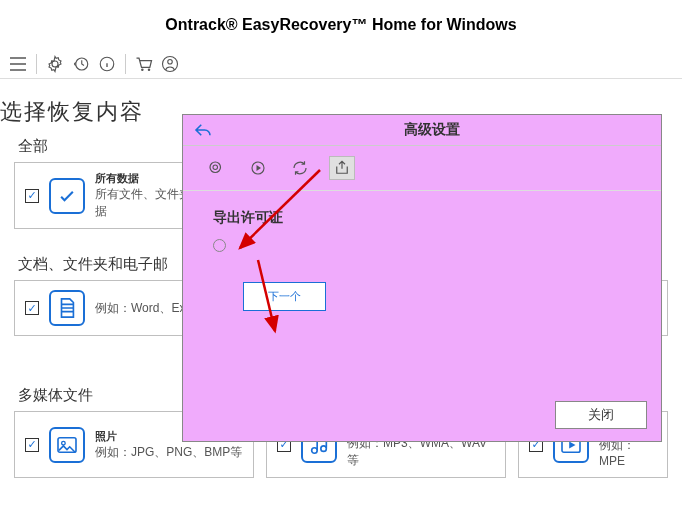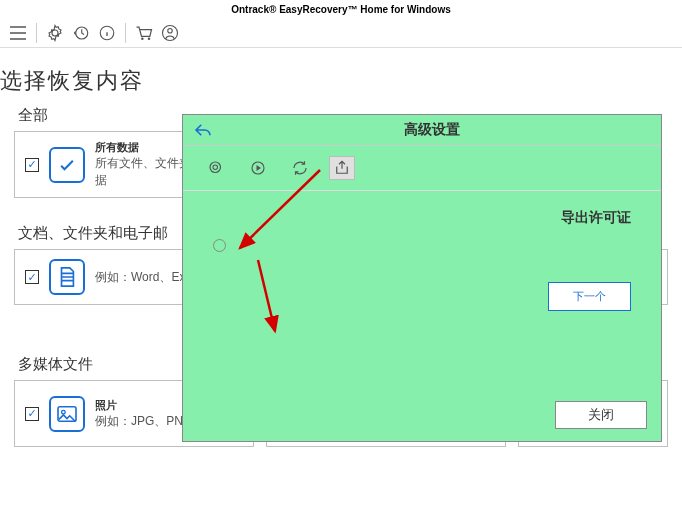--- a/index.html
+++ b/index.html
@@ -1,36 +1,36 @@
 <!DOCTYPE html>
 <html><head>
 <meta charset="utf-8">
 <style>
 * { box-sizing: border-box; margin: 0; padding: 0; }
 body { font-family: "Microsoft YaHei", Arial, sans-serif; font-size: 13px; color: #333; background: #fff; width: 682px; height: 506px; overflow: hidden; position: relative; }
-.titlebar { text-align: center; padding: 4px 0; font-size: 10px; font-weight: bold; color: #000; }
+.titlebar { text-align: center; padding: 16px 0; font-size: 16px; font-weight: bold; color: #000; }
 .toolbar { display: flex; align-items: center; gap: 6px; padding: 4px 8px; border-bottom: 1px solid #ddd; }
 .toolbar .sep { width: 1px; height: 20px; background: #ccc; margin: 0 2px; }
 .toolbar .tb-icon { width: 20px; height: 20px; display: flex; align-items: center; justify-content: center; color: #555; cursor: pointer; }
 .page-title { font-size: 22px; margin: 18px 0 10px; letter-spacing: 2px; }
 .section-label { font-size: 15px; margin: 8px 0 6px 18px; }
 .card-row { display: flex; gap: 12px; padding: 0 14px; }
 .card { flex: 1; border: 1px solid #bfbfbf; padding: 8px 10px; display: flex; align-items: center; gap: 10px; min-height: 56px; background: #fff; position: relative; }
 .chk { width: 14px; height: 14px; border: 1px solid #333; display: flex; align-items: center; justify-content: center; font-size: 11px; color: #1a6fd6; cursor: pointer; flex-shrink: 0; }
 .card-icon { width: 36px; height: 36px; border: 2px solid #1a6fd6; border-radius: 6px; display: flex; align-items: center; justify-content: center; flex-shrink: 0; }
 .card-text .title { font-size: 11px; font-weight: bold; }
 .card-text .sub { font-size: 12px; color: #555; }
-.modal { position: absolute; left: 182px; top: 114px; width: 480px; height: 328px; background: #86efac; border: 1px solid #888; }
+.modal { position: absolute; left: 182px; top: 114px; width: 480px; height: 328px; background: #f0abfc; border: 1px solid #888; }
 .modal-header { display: flex; align-items: center; padding: 6px 10px; border-bottom: 1px solid #ccc; }
 .modal-header .back { width: 20px; height: 18px; display:flex; align-items:center; justify-content:center; color:#1a6fd6; cursor:pointer; }
 .modal-header .mtitle { flex: 1; text-align: center; font-size: 14px; font-weight: bold; }
 .modal-tools { display: flex; gap: 16px; padding: 10px 20px; border-bottom: 1px solid #ddd; }
 .modal-tools .micon { width: 26px; height: 24px; display:flex; align-items:center; justify-content:center; color:#555; cursor:pointer; }
 .modal-tools .micon.active { background: #e0e0e0; border: 1px solid #bbb; }
-.modal-body { padding: 18px 30px; text-align: right; }
+.modal-body { padding: 18px 30px; }
 .modal-body .heading { font-size: 14px; font-weight: bold; margin-bottom: 12px; }
 .radio-row { display:flex; align-items:center; gap:6px; margin-bottom: 30px; }
 .radio-row .radio { width:13px; height:13px; border:1px solid #888; border-radius:50%; cursor:pointer; }
 .next-btn { display:inline-block; border: 1px solid #1a6fd6; color:#1a6fd6; padding: 6px 24px; background:#fff; cursor:pointer; font-size:11px; margin-left: 30px; }
 .close-btn { position:absolute; right: 14px; bottom: 12px; border:1px solid #888; background:#fff; padding: 4px 32px; cursor:pointer; font-size:13px; }
 svg { display: block; }
 .arrow { position: absolute; pointer-events: none; }
 </style>
 </head>
 <body>

